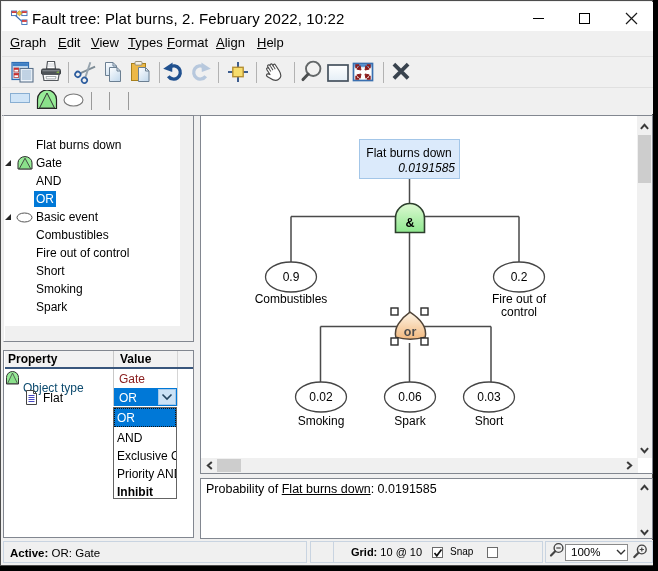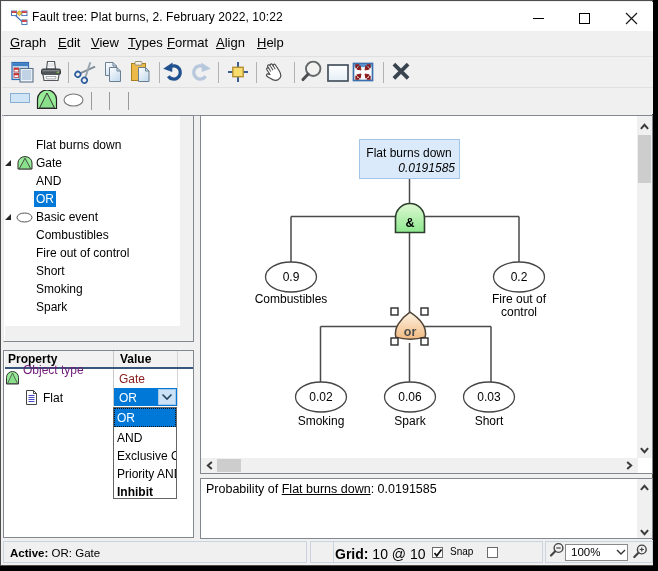--- a/index.html
+++ b/index.html
@@ -2,21 +2,21 @@
 <html><head>
 <meta charset="utf-8">
 <style>
 * { margin:0; padding:0; box-sizing:border-box; }
 html,body { width:658px; height:571px; background:#000; overflow:hidden; }
 body { font-family:"Liberation Sans", sans-serif; font-size:12px; color:#000; }
 #win { position:absolute; left:0; top:0; width:653px; height:566px; background:#f0f0f0; border:1px solid #4d4d4d; }
 .abs { position:absolute; }
 
 #titlebar { left:1px; top:1px; width:651px; height:29px; background:#fff; }
-#title { left:30px; top:8px; font-size:12px; letter-spacing:0.1px; }
+#title { left:30px; top:8px; font-size:15px; letter-spacing:0.1px; }
 
 #menubar { left:1px; top:30px; width:651px; height:26px; background:#f0f0f0; border-bottom:1px solid #e0e0e0;}
 .mi { position:absolute; top:4px; font-size:13px; }
 
 #tb1 { left:1px; top:56px; width:651px; height:31px; background:#f0f0f0; border-bottom:1px solid #e0e0e0; }
 #tb2 { left:1px; top:87px; width:651px; height:26px; background:#f0f0f0; }
 .vsep { position:absolute; width:1px; background:#b2b2b2; }
 
 .panel { background:#fff; border:1px solid #828790; }
 #tree { left:2px; top:114px; width:191px; height:227px; border-left-color:#ececec; }
@@ -255,21 +255,21 @@
   <div class="abs" style="left:4px;top:350px;width:188px;height:17px;background:#f2f2f2;"></div>
   <div class="abs" style="left:112px;top:350px;width:1px;height:55px;background:#c9c9c9;"></div>
   <div class="abs" style="left:176px;top:350px;width:1px;height:55px;background:#d5d5d5;"></div>
   <div class="abs" style="left:4px;top:366px;width:188px;height:2px;background:#39567c;"></div>
   <div class="abs" style="left:7px;top:351px;font-weight:bold;">Property</div>
   <div class="abs" style="left:119px;top:351px;font-weight:bold;">Value</div>
   <svg class="abs" style="left:4px;top:370px;" width="15" height="14" viewBox="0 0 15 14">
       <path d="M1.5,13 L1.5,6.5 A6,6 0 0 1 13.5,6.5 L13.5,13 Z" fill="#98ec98" stroke="#333"></path>
       <path d="M7.5,2 L12.5,12.5 L2.5,12.5 Z" fill="#8ae08a" stroke="#444" stroke-width="0.8"></path>
     </svg>
-  <div class="abs" style="left:22px;top:362px;color:#701a75;">Object type</div>
+  <div class="abs" style="left:22px;top:380px;color:#0c4a6e;">Object type</div>
   <div class="abs" style="left:118px;top:371px;color:#8b2020;">Gate</div>
   <svg class="abs" style="left:24px;top:389px;" width="13" height="15" viewBox="0 0 13 15">
     <path d="M1.5,0.5 h7 l3,3 v11 h-10 z" fill="#fff" stroke="#444"></path>
     <path d="M8.5,0.5 l0,3 3,0" fill="none" stroke="#444"></path>
     <path d="M3.5,5.5 h6 M3.5,7.5 h6 M3.5,9.5 h6 M3.5,11.5 h6" stroke="#4747c0" stroke-width="1"></path>
   </svg>
   <div class="abs" style="left:42px;top:390px;">Flat</div>
   <div class="abs" style="left:113px;top:387px;width:63px;height:18px;background:#0078d7;"></div>
   <div class="abs" style="left:118px;top:390px;color:#fff;">OR</div>
   <div class="abs" style="left:157px;top:388px;width:18px;height:16px;background:#cbe2f6;border:1px solid #a5c8e8;"></div>
@@ -357,21 +357,21 @@
   <svg class="abs" style="left:639px;top:483px;" width="9" height="7" viewBox="0 0 9 7">
       <path d="M0.9,5.8 L4.5,1.8 L8.1,5.8" fill="none" stroke="#3a3a3a" stroke-width="2"></path>
     </svg>
   <svg class="abs" style="left:639px;top:528px;" width="9" height="7" viewBox="0 0 9 7">
       <path d="M0.9,1.2 L4.5,5.2 L8.1,1.2" fill="none" stroke="#3a3a3a" stroke-width="2"></path>
     </svg>
   <div id="status" class="abs">
     <div class="spanel" style="left:1px;width:304px;padding-left:6px;"><b>Active:</b> OR: Gate</div>
     <div class="spanel" style="left:308px;width:24px;"></div>
     <div class="spanel" style="left:331px;width:210px;"></div>
-    <div class="abs" style="left:333px;top:6px;font-size:14px;"><b>Grid:</b> 10 @ 10</div>
+    <div class="abs" style="left:349px;top:6px;font-size:11px;"><b>Grid:</b> 10 @ 10</div>
     <div class="cb" style="left:430px;"></div>
     <svg class="abs" style="left:431px;top:8px;" width="10" height="10" viewBox="0 0 10 10">
         <path d="M1.5,5 L3.8,7.8 L8.5,1.6" fill="none" stroke="#111" stroke-width="1.7"></path>
       </svg>
     <div class="abs" style="left:448px;top:6px;font-size:10px;">Snap</div>
     <div class="cb" style="left:485px;"></div>
     <div class="abs" style="left:499px;top:6px;font-size:10px;margin-top:34px;">Show</div>
     <div class="spanel" style="left:543px;width:108px;"></div>
     <svg class="abs" style="left:547px;top:2px;" width="17" height="17" viewBox="0 0 17 17">
       <circle cx="9.5" cy="6" r="4.4" fill="none" stroke="#444" stroke-width="1.4"></circle>

